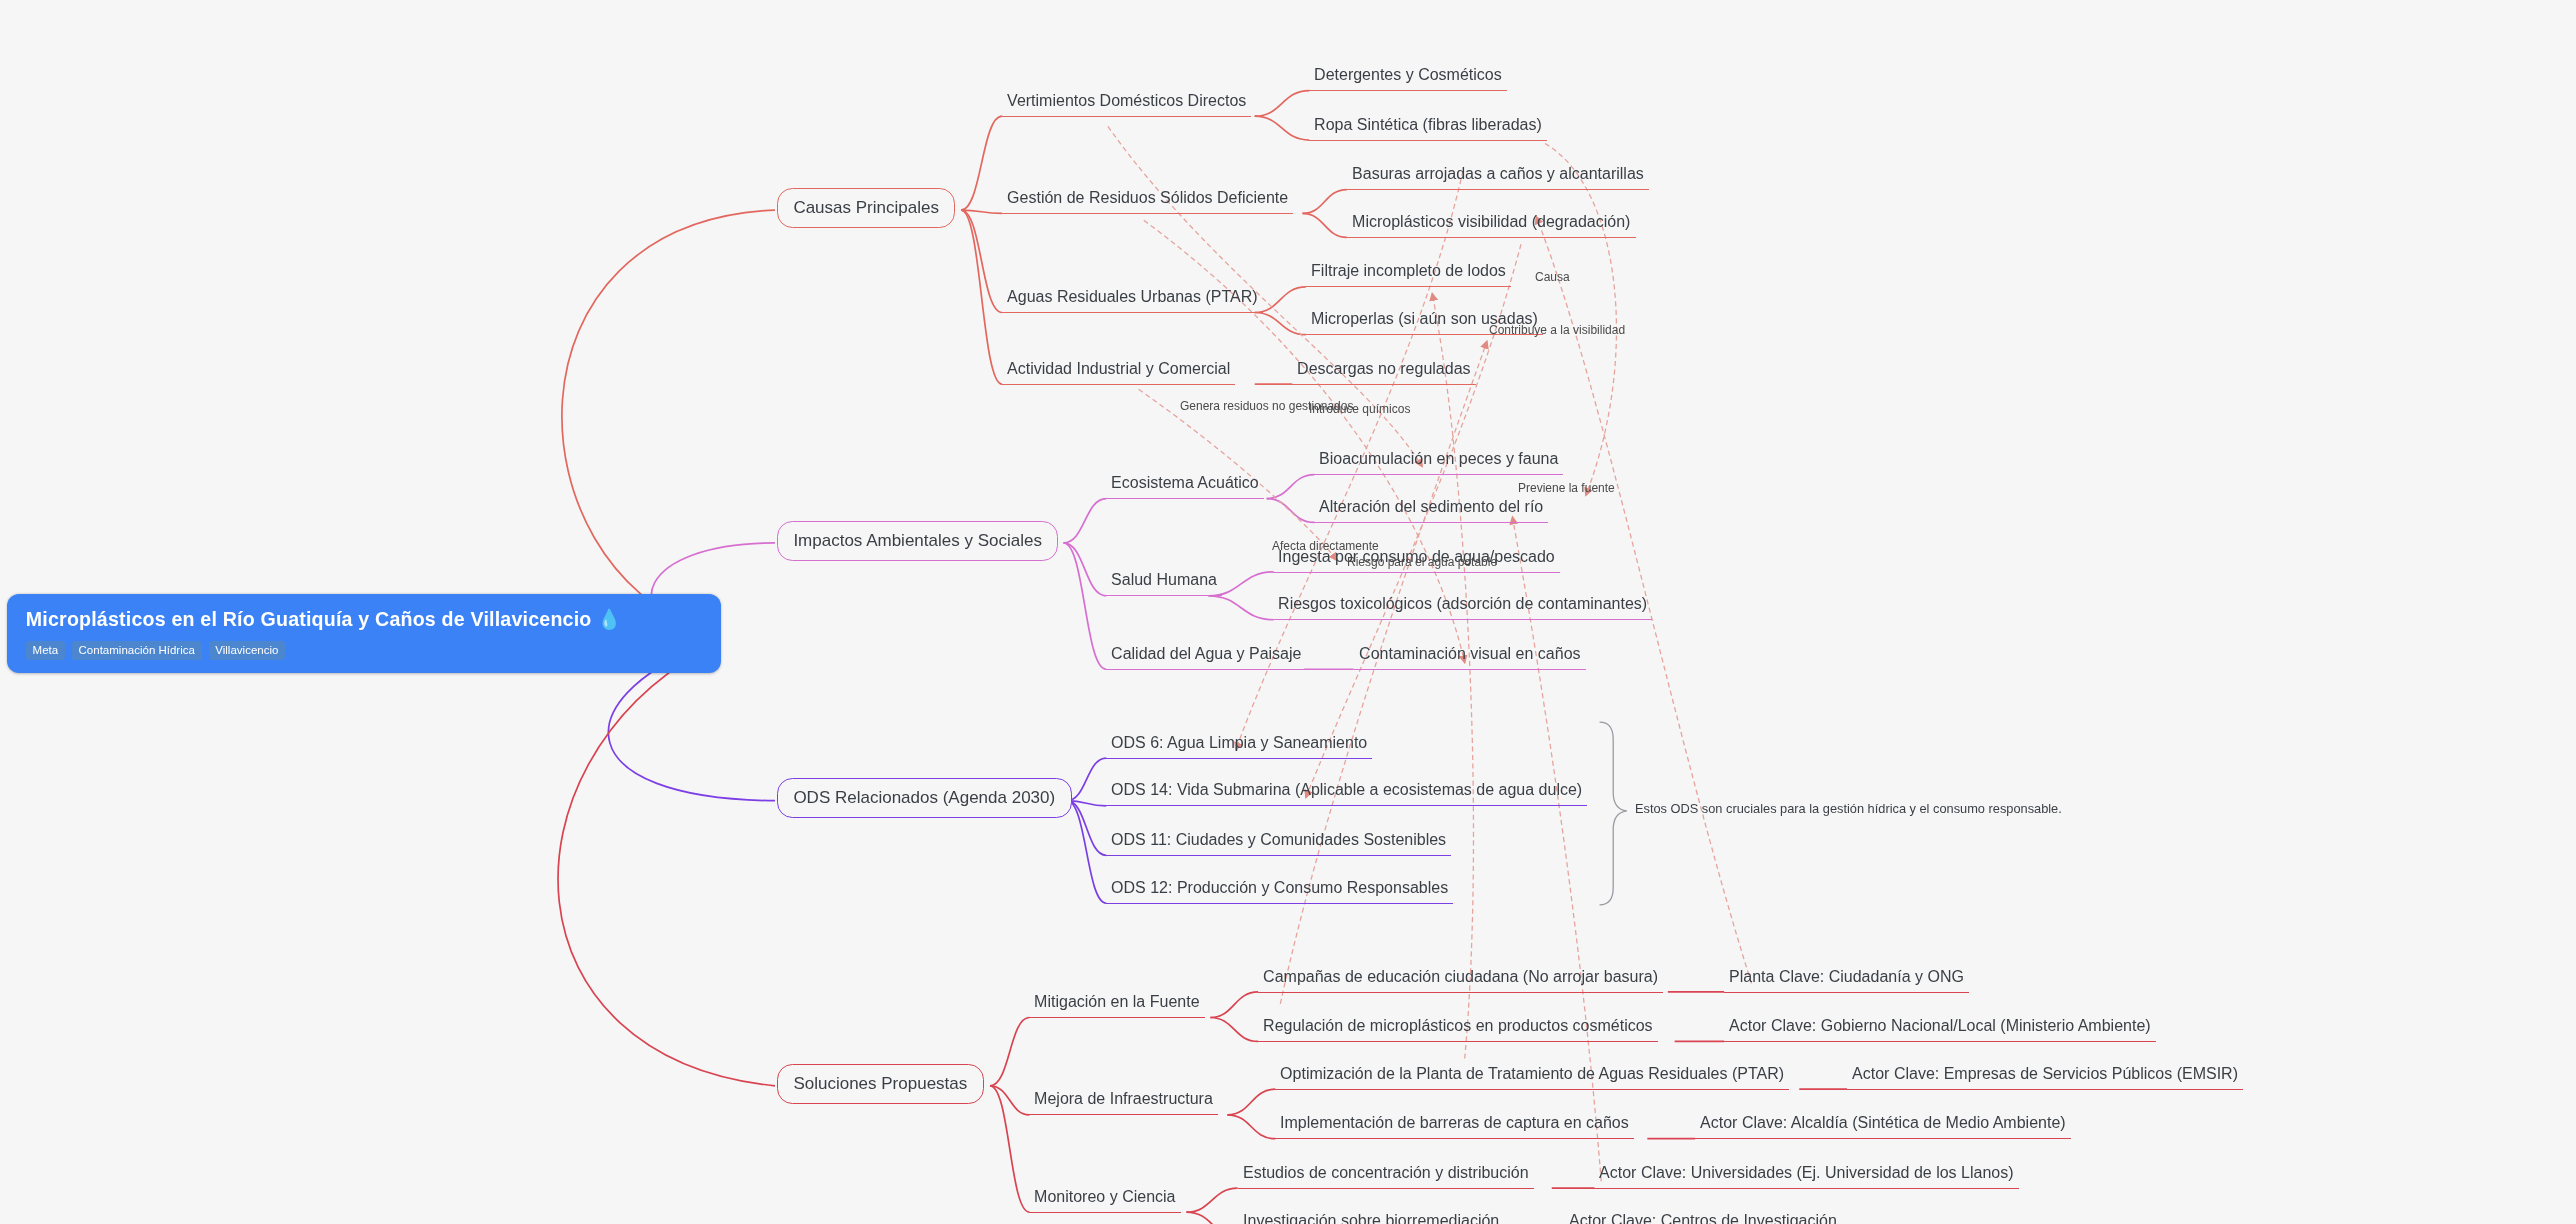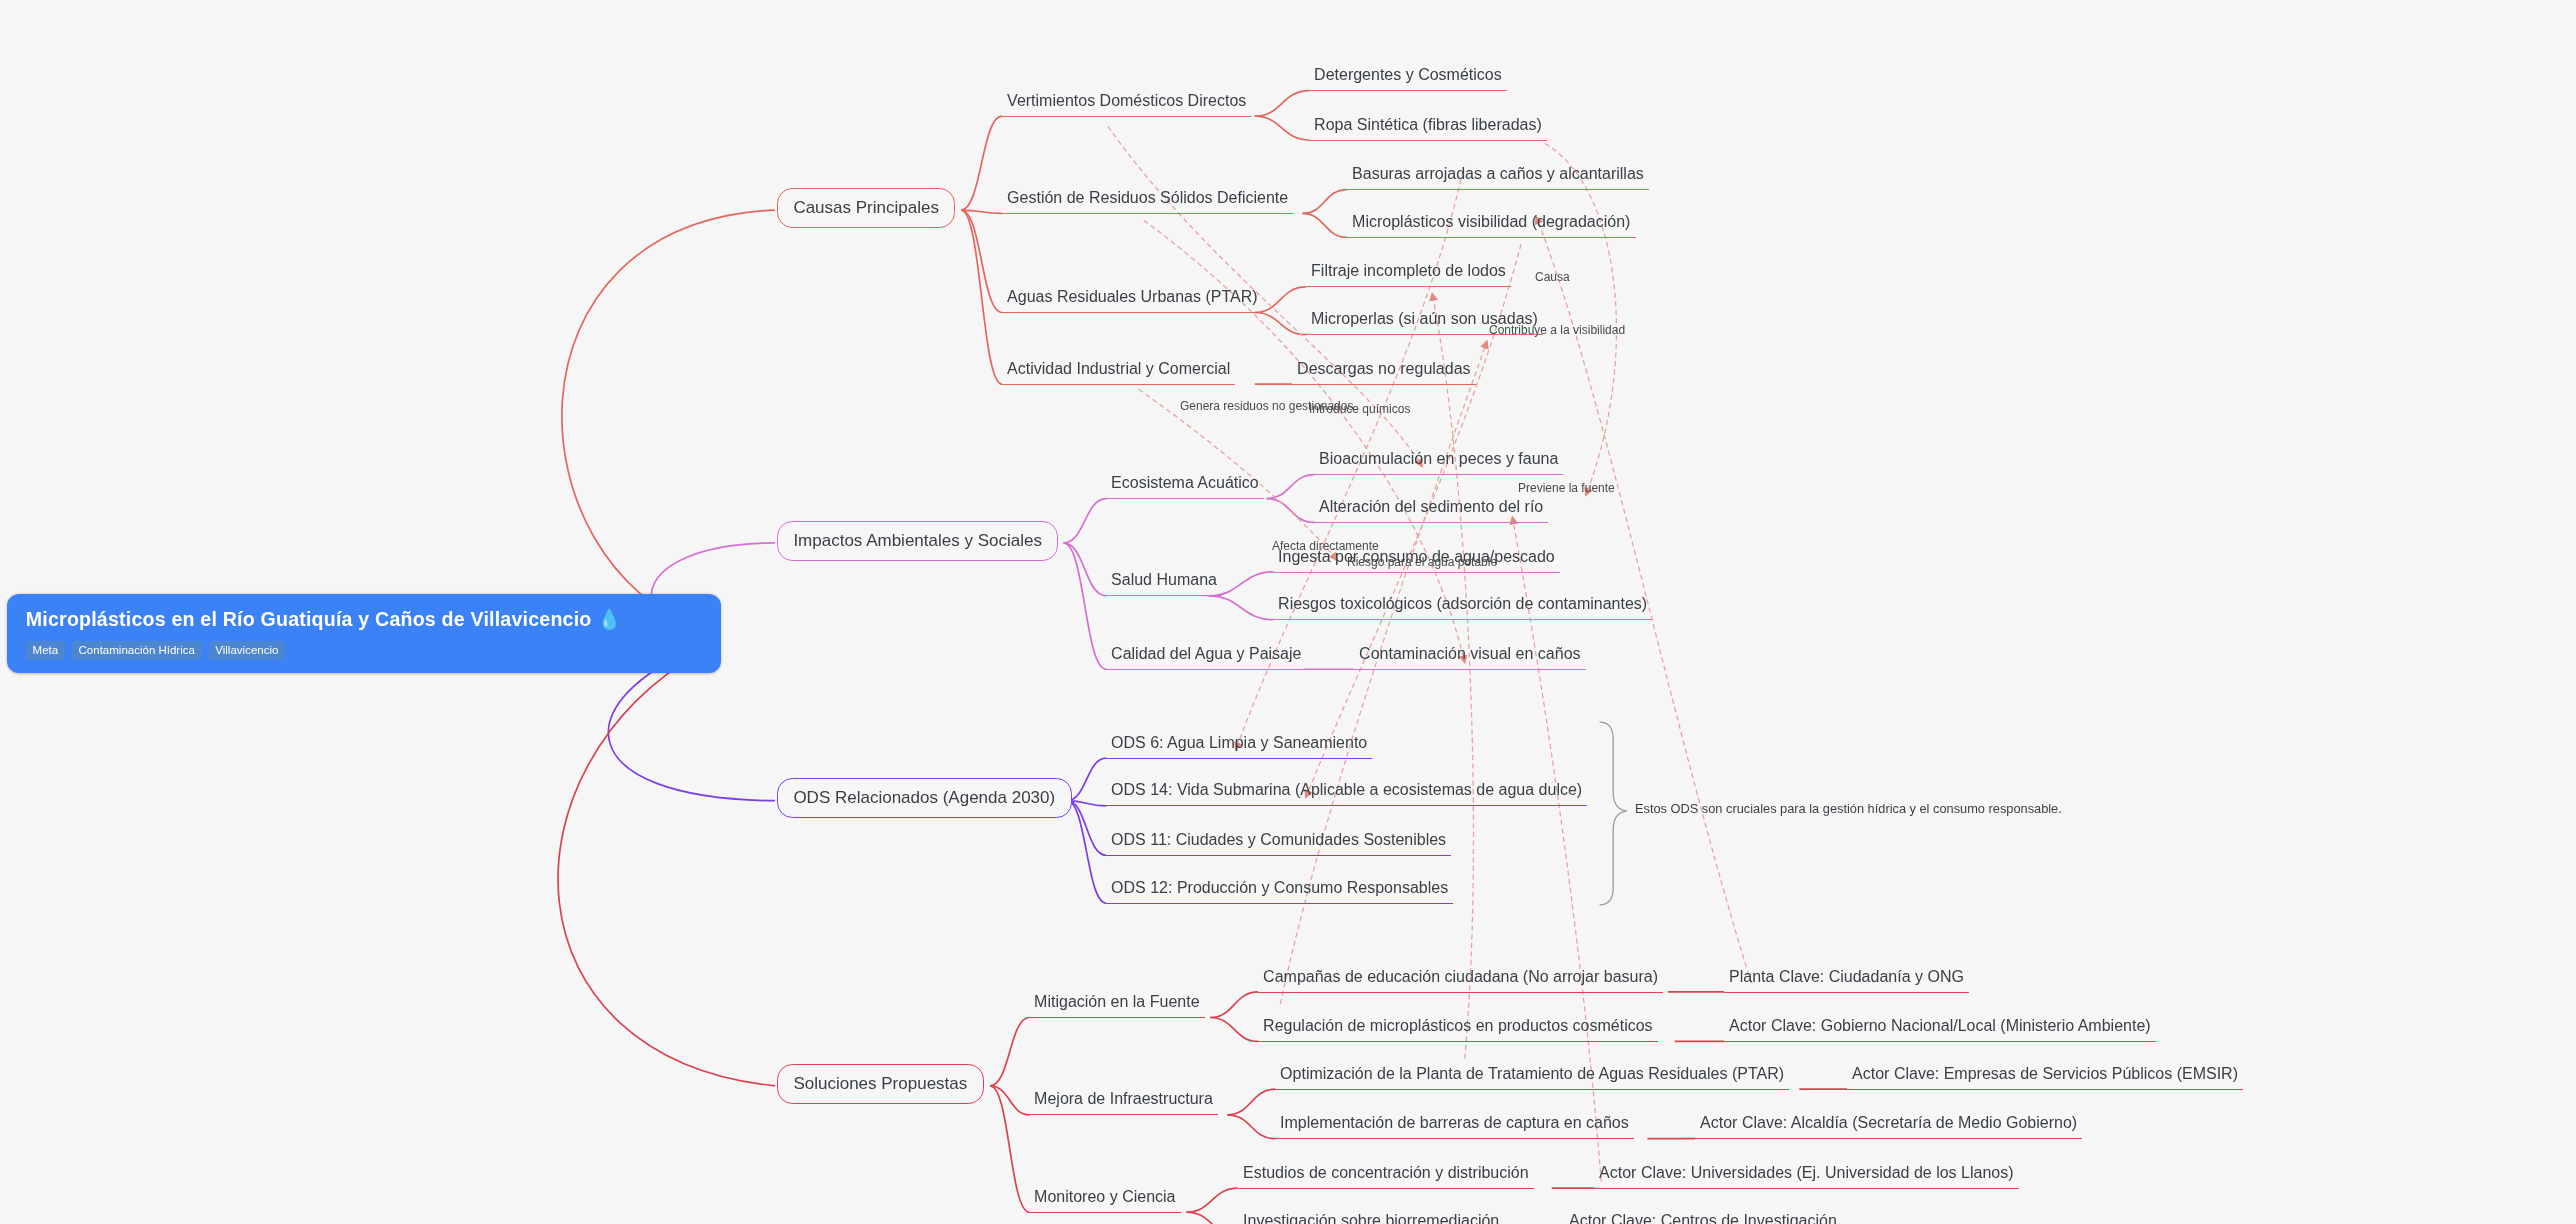--- a/index.html
+++ b/index.html
@@ -146,21 +146,21 @@
   <div class="node c3" style="left:1258px;top:965px;">Campañas de educación ciudadana (No arrojar basura)</div>
   <div class="node c3" style="left:1258px;top:1014px;">Regulación de microplásticos en productos cosméticos</div>
   <div class="node c3" style="left:1275px;top:1062px;">Optimización de la Planta de Tratamiento de Aguas Residuales (PTAR)</div>
   <div class="node c3" style="left:1275px;top:1111px;">Implementación de barreras de captura en caños</div>
   <div class="node c3" style="left:1238px;top:1161px;">Estudios de concentración y distribución</div>
   <div class="node c3" style="left:1238px;top:1209px;">Investigación sobre biorremediación</div>
 
   <div class="node c3" style="left:1724px;top:965px;">Planta Clave: Ciudadanía y ONG</div>
   <div class="node c3" style="left:1724px;top:1014px;">Actor Clave: Gobierno Nacional/Local (Ministerio Ambiente)</div>
   <div class="node c3" style="left:1847px;top:1062px;">Actor Clave: Empresas de Servicios Públicos (EMSIR)</div>
-  <div class="node c3" style="left:1695px;top:1111px;">Actor Clave: Alcaldía (Secretaría de Medio Gobierno)</div>
+  <div class="node c3" style="left:1695px;top:1111px;">Actor Clave: Alcaldía (Sintética de Medio Ambiente)</div>
   <div class="node c3" style="left:1594px;top:1161px;">Actor Clave: Universidades (Ej. Universidad de los Llanos)</div>
   <div class="node c3" style="left:1564px;top:1209px;">Actor Clave: Centros de Investigación</div>
 
   <div class="xlabel" style="left:1535px;top:270px;">Causa</div>
   <div class="xlabel" style="left:1489px;top:323px;">Contribuye a la visibilidad</div>
   <div class="xlabel" style="left:1180px;top:399px;">Genera residuos no gestionados</div>
   <div class="xlabel" style="left:1309px;top:402px;text-align:right;">Introduce químicos</div>
   <div class="xlabel" style="left:1518px;top:481px;">Previene la fuente</div>
   <div class="xlabel" style="left:1272px;top:539px;">Afecta directamente</div>
   <div class="xlabel" style="left:1347px;top:555px;">Riesgo para el agua potable</div>

